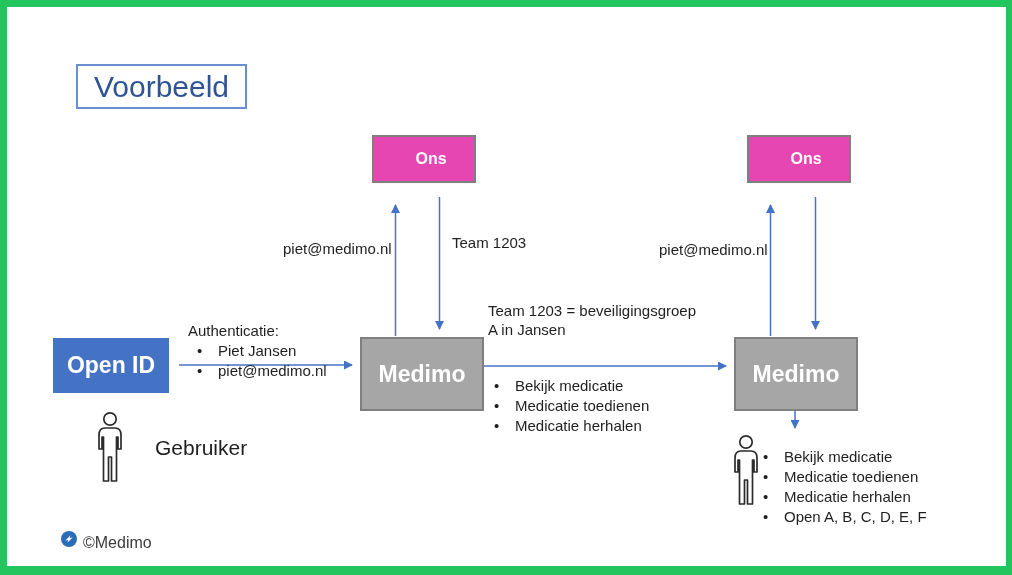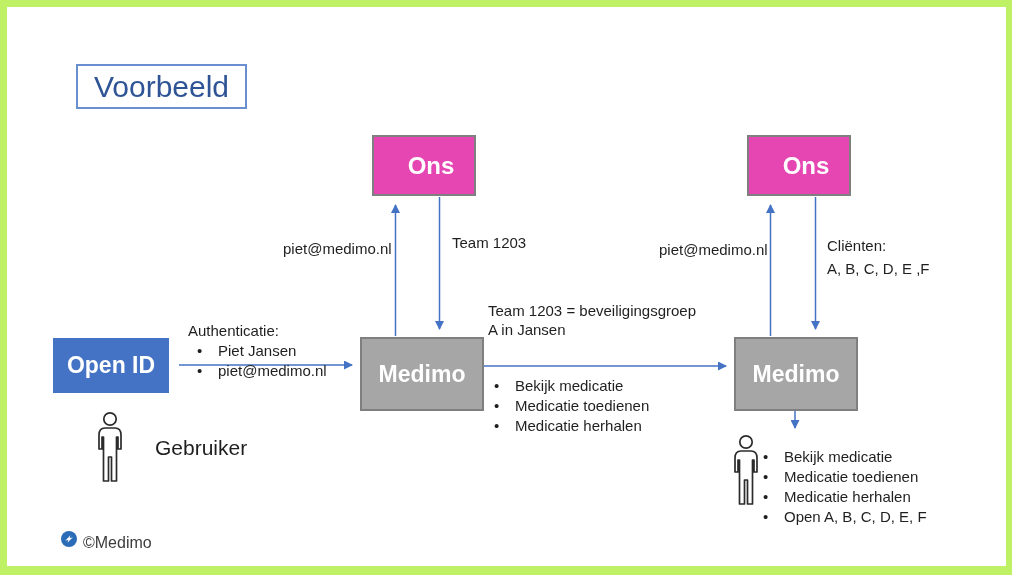--- a/index.html
+++ b/index.html
@@ -1,31 +1,31 @@
 <!DOCTYPE html>
 <html><head>
 <meta charset="utf-8">
 <style>
   html,body{margin:0;padding:0;background:#e8e8e8;}
-  .frame{position:relative;width:1012px;height:575px;background:#bef264;font-family:"Liberation Sans",sans-serif;overflow:hidden;}
+  .frame{position:relative;width:1012px;height:575px;background:#22c55e;font-family:"Liberation Sans",sans-serif;overflow:hidden;}
   .canvas{position:absolute;left:7px;top:7px;width:999px;height:559px;background:#ffffff;}
   .abs{position:absolute;}
   .arrows{position:absolute;left:0;top:0;pointer-events:none;}
   .arrow{stroke:#4472C4;stroke-width:1.5;fill:none;}
 
   .title-box{left:76px;top:64px;width:167px;height:41px;border:2px solid #6A8FD0;
     display:flex;align-items:center;justify-content:center;}
   .title-text{font-size:30px;color:#2F5496;letter-spacing:0px;}
 
   .call-label{font-size:19px;font-weight:600;color:#1F1F1F;width:104px;text-align:center;margin-top:48px;}
   .call-label sup{font-size:12px;}
 
   .node{display:flex;align-items:center;justify-content:center;color:#fff;font-weight:700;
     border:2px solid #7F7F7F;box-sizing:border-box;}
-  .node-ons{width:104px;height:61px;font-size:24px;padding-left:14px;}
+  .node-ons{width:104px;height:48px;font-size:16px;padding-left:14px;}
   .node-medimo{width:124px;height:74px;font-size:23px;}
   .node-openid{left:53px;top:338px;width:116px;height:55px;font-size:23px;border:none;}
 
   .lbl{font-size:15px;color:#1F1F1F;line-height:20px;white-space:nowrap;}
   .heading{font-size:15px;color:#1F1F1F;line-height:20px;white-space:nowrap;}
   ul.blist{list-style:none;margin:0;padding:0;font-size:15px;color:#1F1F1F;line-height:20px;}
   ul.blist li{display:flex;white-space:nowrap;}
   ul.blist li::before{content:"•";display:inline-block;width:21px;flex:0 0 21px;}
 
   .person{stroke:#2b2b2b;stroke-width:1.7;fill:none;stroke-linejoin:round;stroke-linecap:round;}
@@ -73,24 +73,20 @@
     <span>Medimo</span>
   </div>
   <div class="abs node node-openid" style="background: rgb(68, 114, 196);">
     <span>Open ID</span>
   </div>
 
   <div class="abs lbl" style="left:283px;top:239px;">piet@medimo.nl</div>
   <div class="abs lbl" style="left:452px;top:233px;">Team 1203</div>
 
   <div class="abs lbl" style="left:659px;top:240px;">piet@medimo.nl</div>
-  <div class="abs lbl" style="left:827px;top:234px;line-height:23px;">
-    <div>Cliënten:</div>
-    <div>A, B, C, D, E ,F</div>
-  </div>
 
   <div class="abs" style="left:188px;top:321px;">
     <div class="heading">Authenticatie:</div>
     <ul class="blist" style="padding-left:9px;">
       <li>
           <span>Piet Jansen</span>
         </li>
       <li>
           <span>piet@medimo.nl</span>
         </li>

